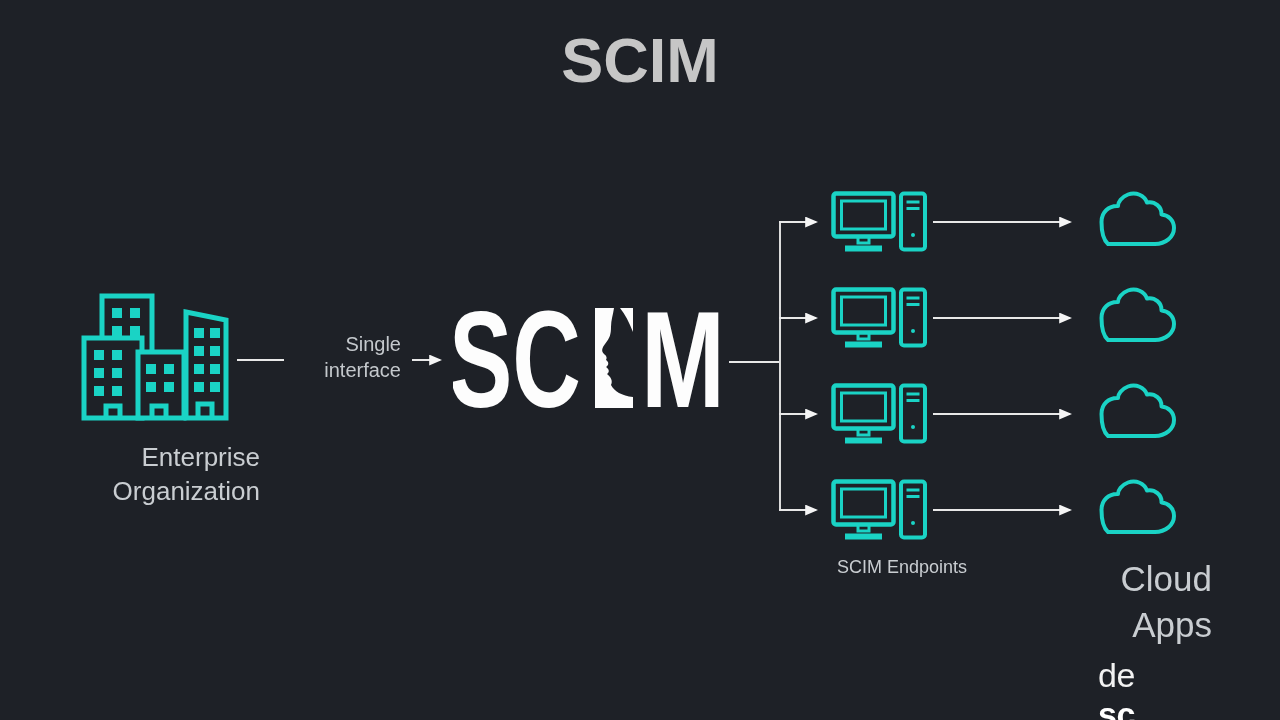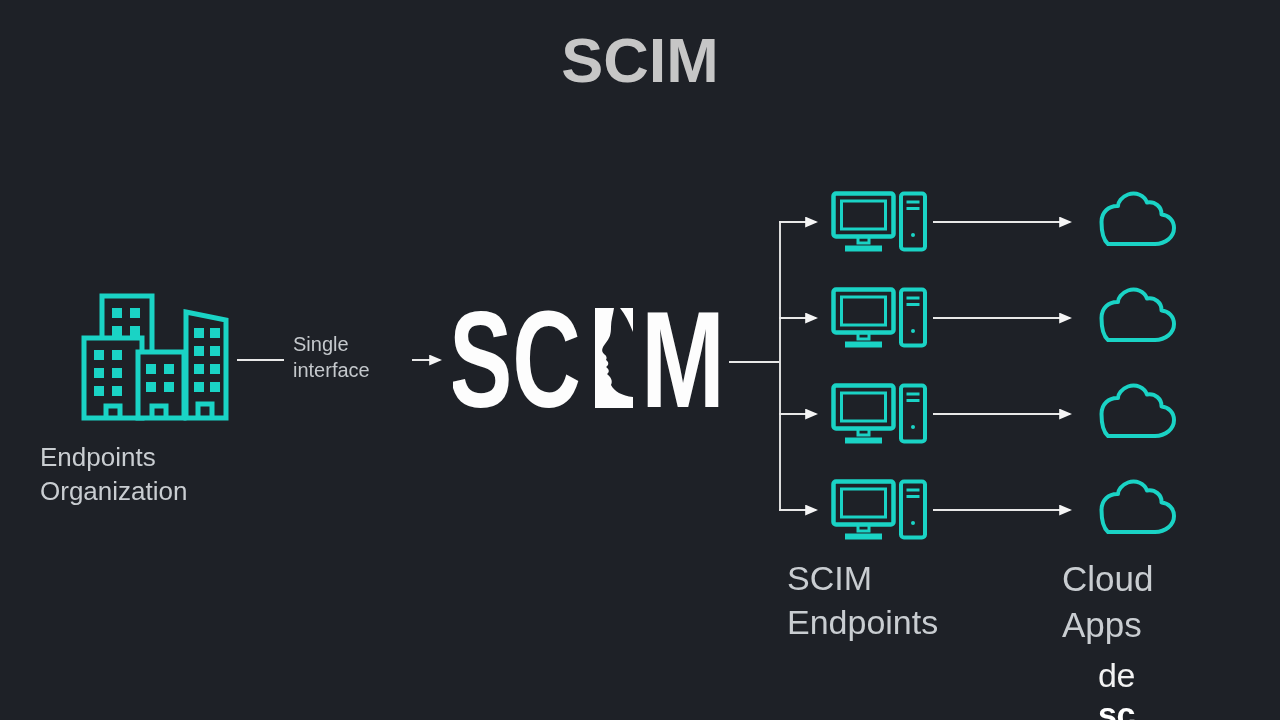--- a/index.html
+++ b/index.html
@@ -8,25 +8,25 @@
     background:#1e2127;
     font-family:"Liberation Sans",sans-serif;
   }
   .title{
     position:absolute;top:24px;left:0;right:0;margin:0;
     text-align:center;font-size:63px;font-weight:bold;
     color:#c6c6c6;letter-spacing:0px;
   }
   .overlay{position:absolute;left:0;top:0;}
   .lbl{
-    position:absolute;text-align:left;color:#c9cdd1;line-height:1.3;
+    position:absolute;text-align:right;color:#c9cdd1;line-height:1.3;
   }
   .lbl-enterprise{left:40px;top:441px;width:220px;font-size:26px;}
   .lbl-single{left:293px;top:331px;width:108px;font-size:20px;color:#c4c8cc;}
-  .lbl-endpoints{left:787px;top:556px;width:180px;font-size:34px;}
+  .lbl-endpoints{left:787px;top:556px;width:180px;font-size:18px;}
   .lbl-cloudapps{left:1062px;top:556px;width:150px;font-size:35px;}
   .scim-logo{position:absolute;left:453px;top:308px;}
   .brand{
     position:absolute;left:1098px;top:656px;height:44px;
     display:flex;align-items:baseline;color:#ffffff;font-size:34px;
     letter-spacing:-0.5px;
     flex-direction:column;
   }
   .brand .thin{font-weight:400;color:#f2f2f2;}
   .brand .bold{font-weight:800;color:#ffffff;}
@@ -142,21 +142,21 @@
         C 14,61 15,64 12,66
         C 16,69 18,73 16,77
         C 19,83 27,88 38,89
         L 38,100 L 0,100 Z
         M 25,0 L 38,0 L 38,24
         C 34,14 30,6 25,0 Z"></path>
     </g>
     <text x="188" y="99" font-size="138" font-weight="bold" fill="#fdfdfd" font-family="Liberation Sans, sans-serif" textLength="84" lengthAdjust="spacingAndGlyphs">M</text>
   </svg>
 
-  <div class="lbl lbl-enterprise">Endpoints Organization</div>
+  <div class="lbl lbl-enterprise">Enterprise Organization</div>
   <div class="lbl lbl-single">Single interface</div>
   <div class="lbl lbl-endpoints">SCIM Endpoints</div>
   <div class="lbl lbl-cloudapps">Cloud Apps</div>
 
   <div class="brand">
     <span class="thin">de</span>
       <span class="bold">sc</span>
       <svg class="o-glyph" width="26" height="32" viewBox="0 0 26 32">
       <defs>
         <linearGradient id="dg" x1="0" y1="0" x2="0.35" y2="1">

